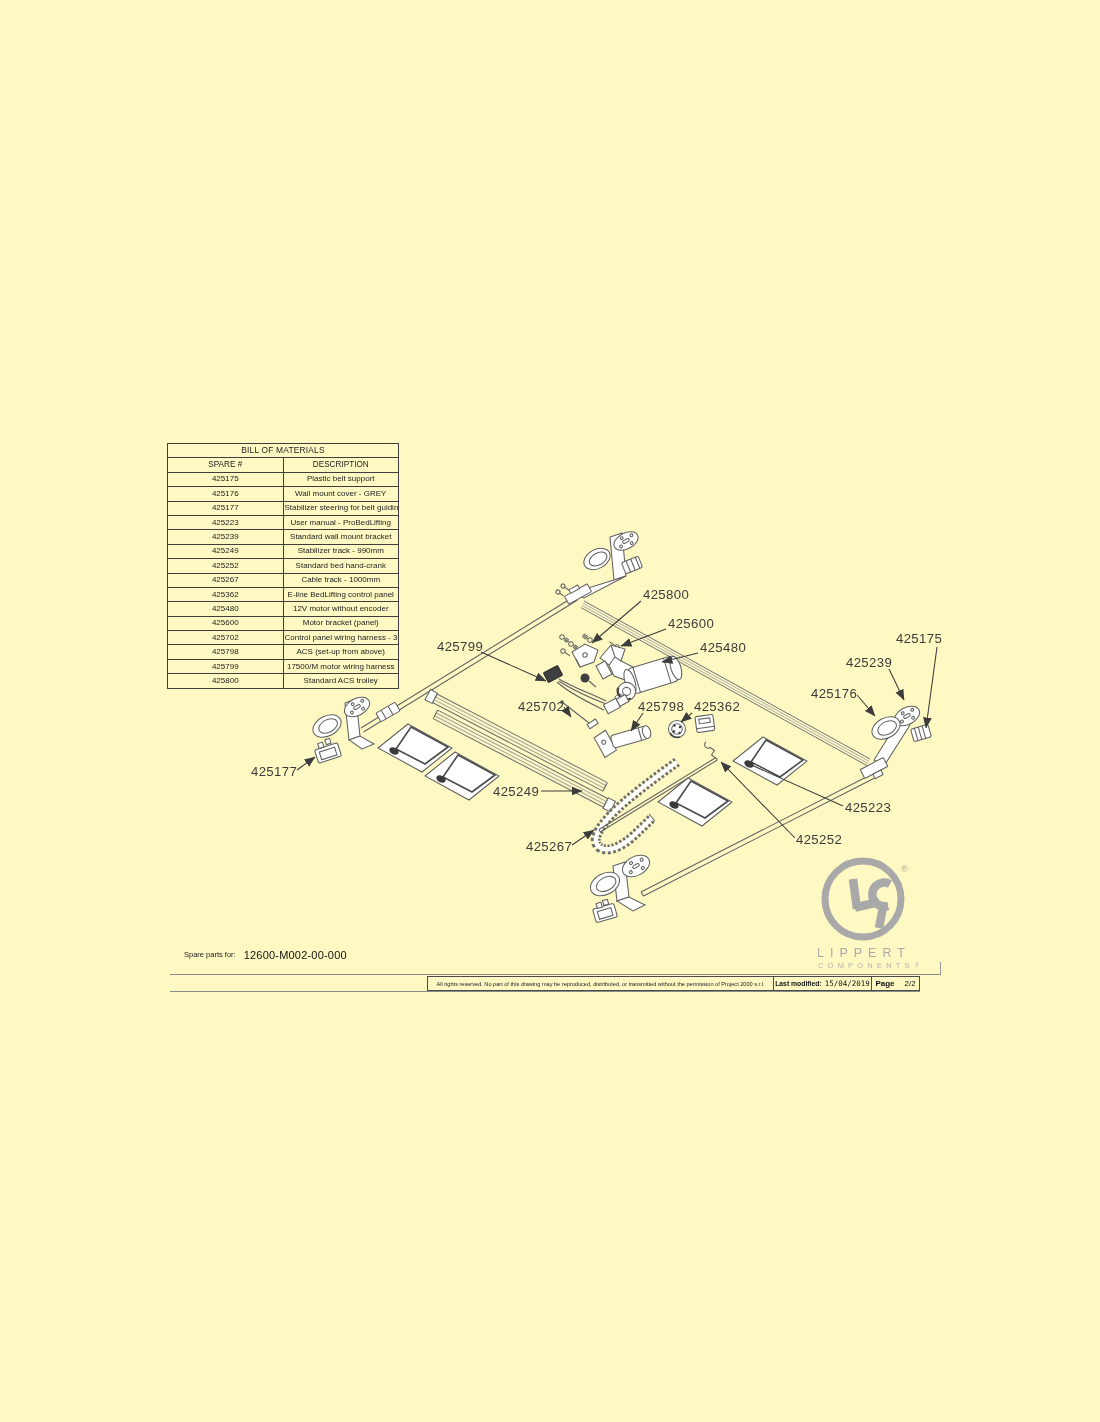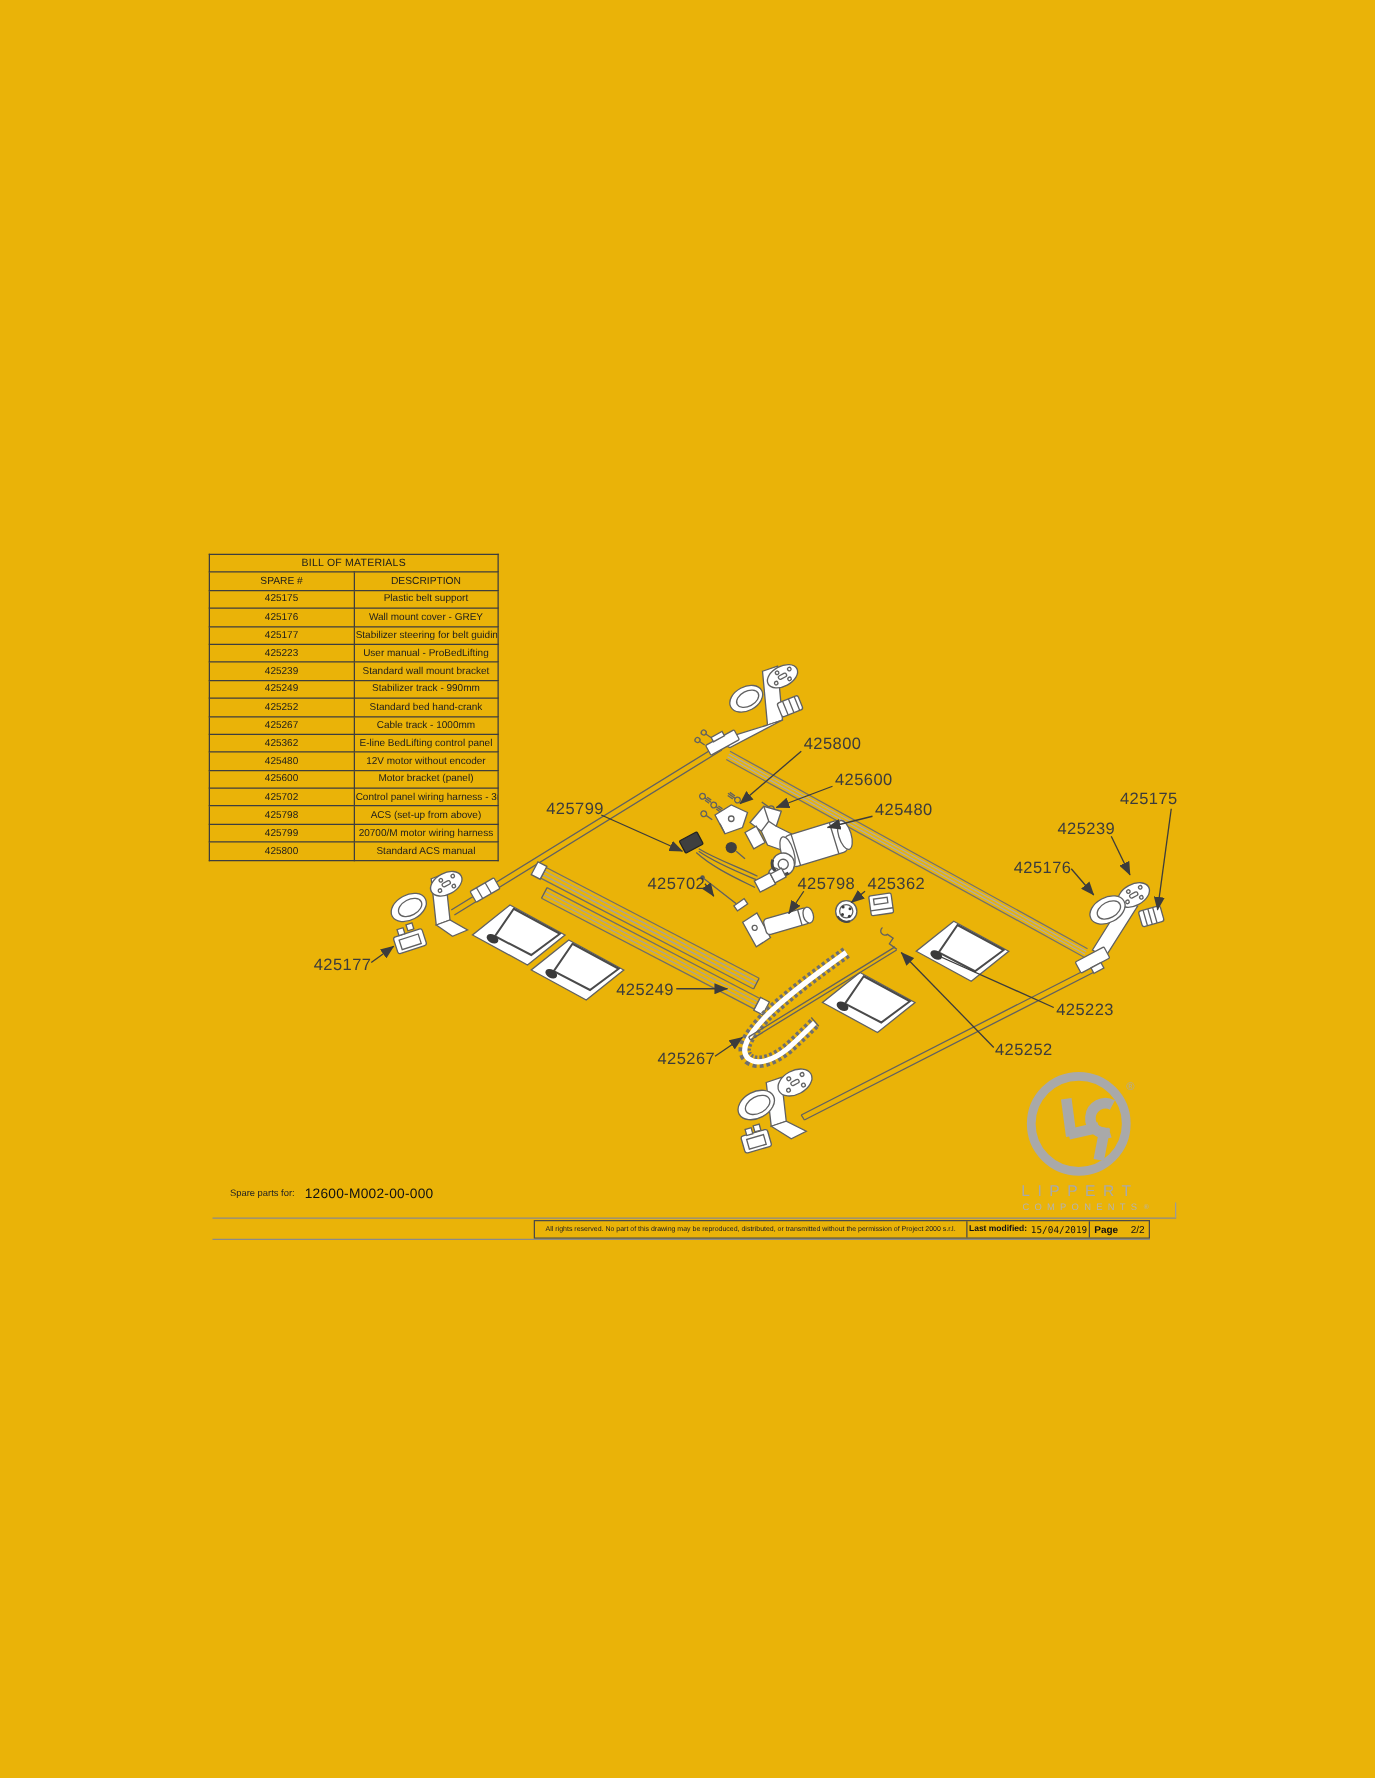--- a/index.html
+++ b/index.html
@@ -1,16 +1,16 @@
 <!DOCTYPE html>
 <html><head>
 <meta charset="utf-8">
 <style>
   html,body{margin:0;padding:0;background:#ffffff;}
-  .page{position:relative;width:1100px;height:1422px;background:#eab308;overflow:hidden;
+  .page{position:relative;width:1100px;height:1422px;background:#fef9c3;overflow:hidden;
         font-family:"Liberation Sans", sans-serif;}
   
   .bom{position:absolute;left:167px;top:443px;width:232px;}
   .bom table{width:100%;border-collapse:collapse;table-layout:fixed;}
   .bom td{border:1px solid #3e3e3e;font-size:8px;line-height:1;color:#1c1c1c;
           text-align:center;vertical-align:middle;height:11.4px;padding:1px 1px;
           overflow:hidden;white-space:nowrap;}
   .bom .c1{width:64px;}
   .bom tr.t td{font-size:8.4px;letter-spacing:.2px;}
   .bom tr.h td{font-size:8.2px;}
@@ -103,25 +103,25 @@
       <tr>
             <td class="c1">425702</td>
             <td>Control panel wiring harness - 3m</td>
           </tr>
       <tr>
             <td class="c1">425798</td>
             <td>ACS (set-up from above)</td>
           </tr>
       <tr>
             <td class="c1">425799</td>
-            <td>20700/M motor wiring harness</td>
+            <td>17500/M motor wiring harness</td>
           </tr>
       <tr>
             <td class="c1">425800</td>
-            <td>Standard ACS manual</td>
+            <td>Standard ACS trolley</td>
           </tr>
     </tbody>
       </table>
   </div>
 
   <svg class="draw" width="1100" height="1422" viewBox="0 0 1100 1422">
     <defs>
       <marker id="arw" markerUnits="userSpaceOnUse" markerWidth="11" markerHeight="9" viewBox="0 0 10 8" refX="9.5" refY="4" orient="auto">
         <path d="M0,0 L10,4 L0,8 Z" fill="#3c3c3c"></path>
       </marker>

